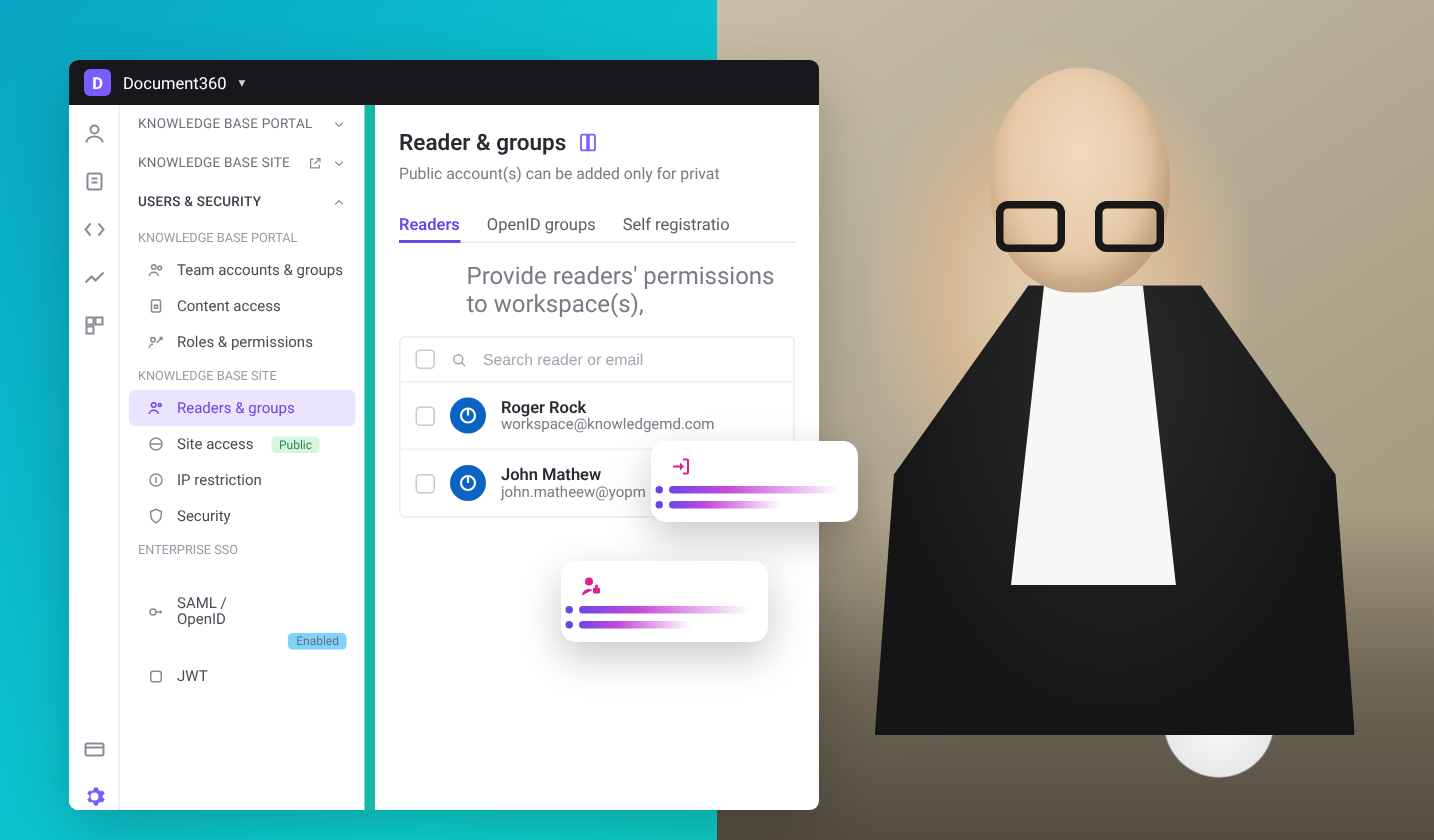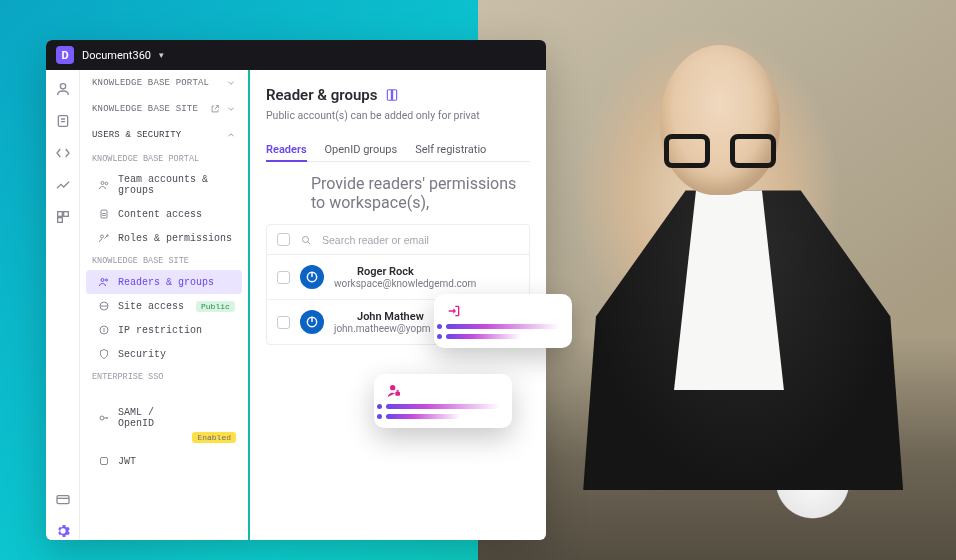--- a/index.html
+++ b/index.html
@@ -62,41 +62,41 @@
 .iconrail {
   width: 34px; background: #fff; border-right: 1px solid #ededf1;
   display: flex; flex-direction: column; align-items: center; padding-top: 10px; gap: 14px;
 }
 .iconrail .rail-icon {
   width: 18px; height: 18px; color: #8a8a97; display: flex; align-items: center; justify-content: center;
 }
 .iconrail .rail-spacer { flex: 1; }
 .iconrail .active { color: #7b5cff; }
 .sidenav {
-  width: 170px; background: #fff; border-right: 2px solid #14b8a6; overflow-y: auto;
-  font-size: 10px; color: #4b4b57; font-family: Liberation Mono, monospace;
+  width: 170px; background: #fff; border-right: 7px solid #14b8a6; overflow-y: auto;
+  font-size: 10px; color: #4b4b57;
 }
 .nav-section-head {
   display: flex; align-items: center; justify-content: space-between;
   padding: 8px 12px; font-size: 9px; letter-spacing: .02em; color: #6d6d7a; text-transform: uppercase;
   cursor: pointer;
 }
 .nav-section-head.group { color: #3a3a46; font-weight: 500; }
 .nav-group-label {
   padding: 6px 12px 4px; font-size: 8.5px; color: #9a9aa6; text-transform: uppercase;
 }
 .nav-item {
   display: flex; align-items: center; gap: 8px; padding: 6px 12px 6px 18px; cursor: pointer;
 }
 .nav-item.selected { background: #eae4ff; color: #6a46e8; border-radius: 4px; margin: 0 6px; padding-left: 12px; }
 .nav-item .ni-icon { width: 12px; height: 12px; color: #8a8a97; flex-shrink: 0; }
 .nav-item.selected .ni-icon { color: #6a46e8; }
 .nav-badge { font-size: 8px; padding: 1px 5px; border-radius: 3px; margin-left: 4px; }
 .badge-public { background: #d7f5e1; color: #2a8a50; }
-.badge-enabled { background: #fde047; color: #6d6d7a; margin-top: 40px; }
+.badge-enabled { background: #7dd3fc; color: #6d6d7a; margin-top: 40px; }
 .open-icon { width: 10px; height: 10px; color: #8a8a97; }
 .chev { width: 10px; height: 10px; color: #8a8a97; }
 .main { flex: 1; padding: 16px 16px 10px; overflow: hidden; }
 .main h1 { font-size: 15px; font-weight: 600; color: #2a2a33; display: flex; align-items: center; gap: 7px; }
 .book-ic { width: 14px; height: 14px; color: #7b5cff; }
 .subtitle { font-size: 10.5px; color: #7a7a86; margin-top: 5px; }
 .tabs { display: flex; gap: 18px; margin-top: 14px; border-bottom: 1px solid #e8e8ee; }
 .tab { font-size: 11px; color: #5b5b68; padding: 7px 0 4px; cursor: pointer; }
 .tab.active { color: #6a46e8; font-weight: 600; border-bottom: 2px solid #6a46e8; margin-bottom: -1px; }
 .hint { font-size: 16px; color: #7a7a86; margin-top: 12px; padding-left: 45px; }
@@ -104,21 +104,21 @@
 .table-head { display: flex; align-items: center; gap: 10px; padding: 8px 10px; border-bottom: 1px solid #ececf1; }
 .cb { width: 13px; height: 13px; border: 1px solid #c9c9d2; border-radius: 3px; background: #fff; cursor: pointer; }
 .search-ic { width: 12px; height: 12px; color: #a5a5b1; }
 .search-input { border: none; outline: none; font-size: 10.5px; color: #333; flex: 1; background: transparent; }
 .search-input::placeholder { color: #a5a5b1; }
 .row { display: flex; align-items: center; gap: 10px; padding: 10px; border-bottom: 1px solid #f1f1f5; }
 .row:last-child { border-bottom: none; }
 .avatar { width: 24px; height: 24px; border-radius: 50%; background: #0b63c4; display: flex; align-items: center; justify-content: center; }
 .avatar svg { color: #fff; }
 .row-text { display: flex; flex-direction: column; }
-.row-name { font-size: 11px; font-weight: 600; color: #2a2a33; margin-left: 23px; }
+.row-name { font-size: 11px; font-weight: 600; color: #2a2a33; }
 .row-email { font-size: 10px; color: #7a7a86; }
 .float-card {
   position: absolute; width: 138px; height: 54px; background: #fff; border-radius: 10px;
   box-shadow: 0 10px 28px rgba(0,0,0,.22); padding: 9px 12px 10px;
 }
 .float-card.a { left: 434px; top: 294px; }
 .float-card.b { left: 374px; top: 374px; }
 .fc-icon { width: 16px; height: 16px; color: #e21d8f; margin-bottom: 4px; }
 .fc-line {
   height: 5px; border-radius: 3px; margin-top: 5px;

